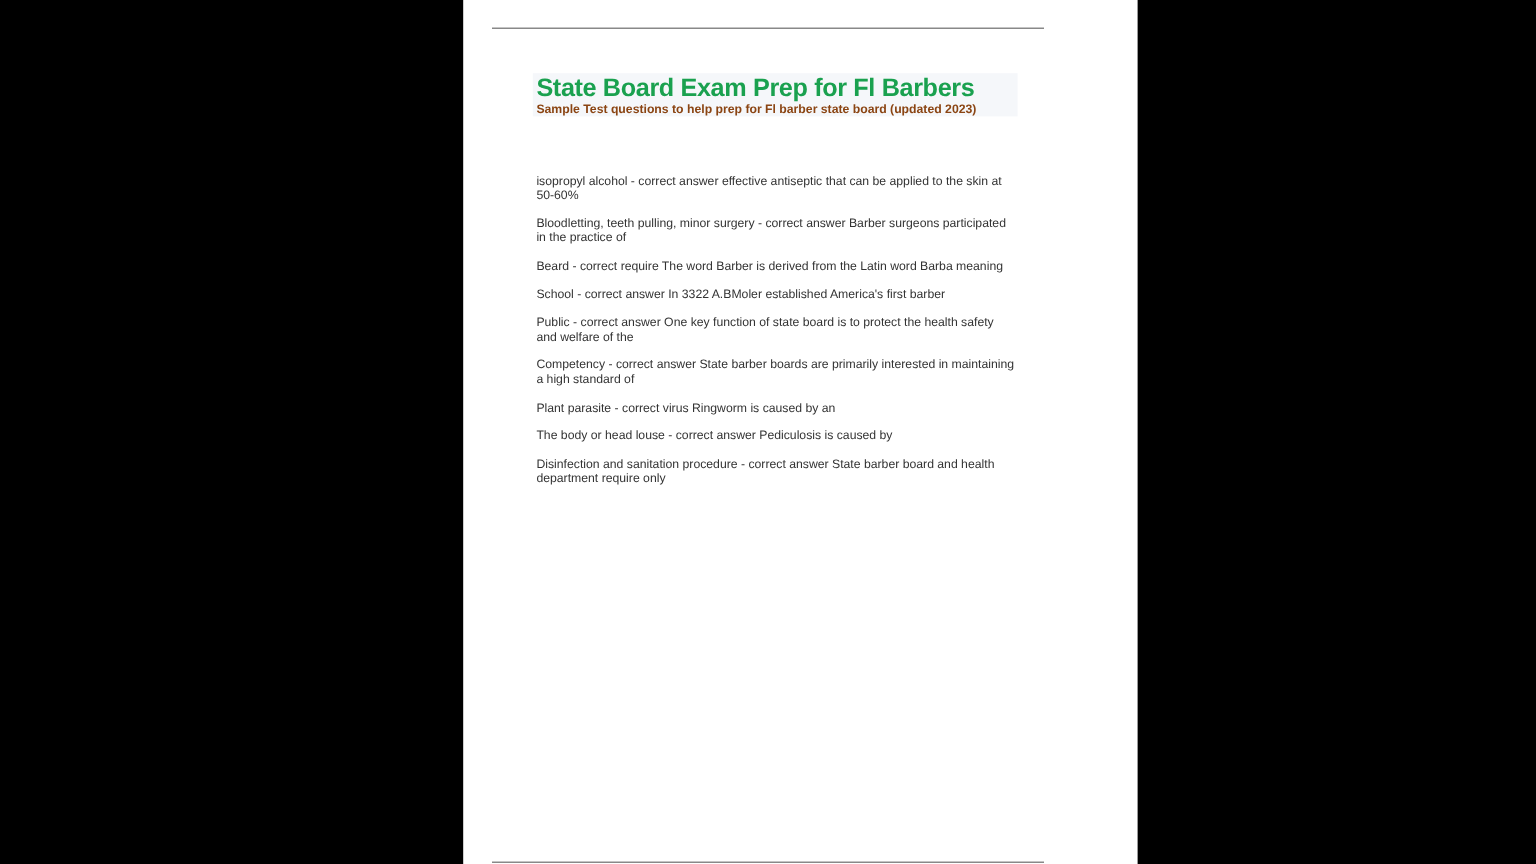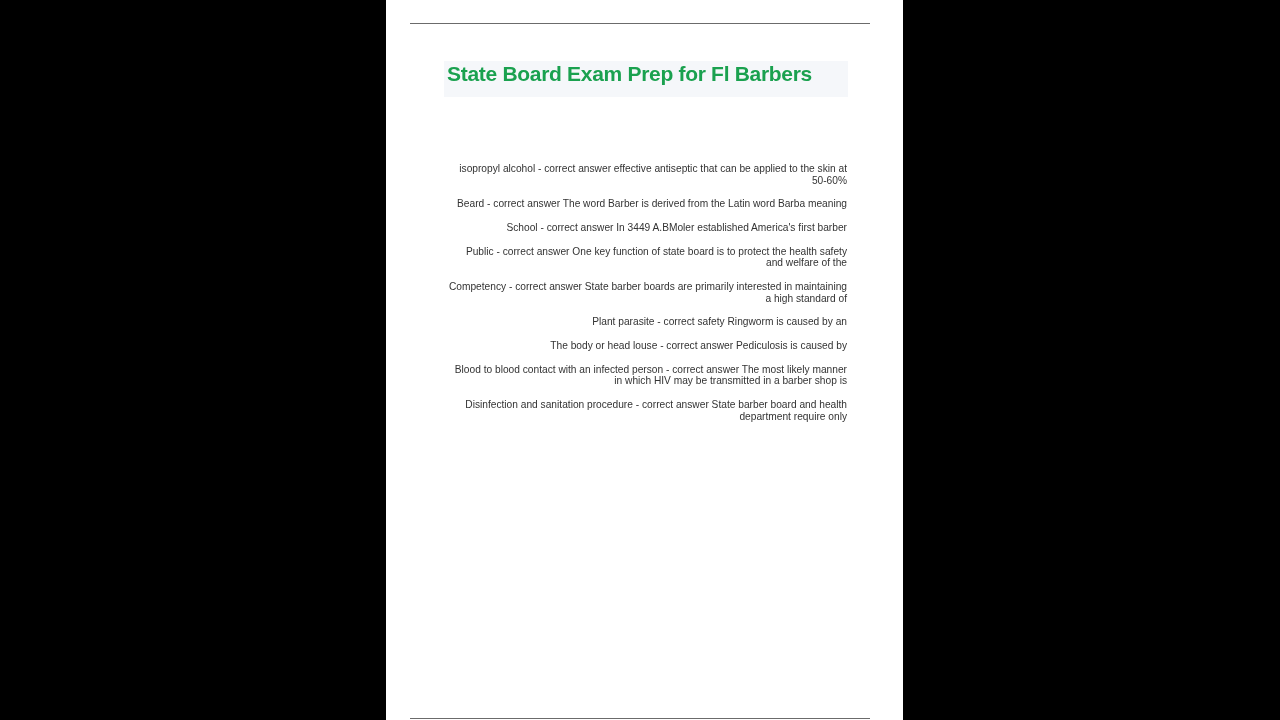--- a/index.html
+++ b/index.html
@@ -1,40 +1,41 @@
 <!DOCTYPE html>
 <html><head>
 <meta charset="utf-8">
 <style>
   html, body { margin:0; padding:0; }
   body { width:1280px; height:720px; background:#000; position:relative; overflow:hidden; font-family:"Liberation Sans", sans-serif; }
-  .page { position:absolute; left:386px; top:0; width:517px; height:720px; background:#fff; }
+  .page { position:absolute; left:386px; top:0; width:562px; height:720px; background:#fff; }
   .rule { position:absolute; left:24px; width:460px; height:1px; background:#6b6b6b; }
   .rule.top { top:23px; }
   .rule.bottom { top:718px; }
   .banner { position:absolute; left:58px; top:61px; width:404px; height:36px; background:#f5f7fa; }
   .title { position:absolute; left:61px; top:61px; font-size:21px; font-weight:bold; color:#1aa14f; letter-spacing:-0.3px; white-space:nowrap; line-height:26px; }
   .subtitle { position:absolute; left:61px; top:86px; font-size:10.2px; font-weight:bold; color:#8b4513; white-space:nowrap; line-height:12px; }
-  .qa-list { position:absolute; left:61px; top:163px; width:400px;text-align:right; }
+  .qa-list { position:absolute; left:61px; top:146px; width:400px; }
   .qa { font-size:10.2px; color:#333; line-height:11.8px; margin:0 0 11.8px 0; }
 </style>
 </head>
 <body>
 
 <div class="page">
   <div class="rule top"></div>
   <div class="banner"></div>
   <div class="title">State Board Exam Prep for Fl Barbers</div>
+  <div class="subtitle">Sample Test questions to help prep for Fl barber state board (updated 2023)</div>
 
   <div class="qa-list">
     <p class="qa">isopropyl alcohol - correct answer  effective antiseptic that can be applied to the skin at 50-60%</p>
-    <p class="qa">Beard - correct answer  The word Barber is derived from the Latin word Barba meaning</p>
-    <p class="qa">School - correct answer  In 3449 A.BMoler established America's first barber</p>
+    <p class="qa">Bloodletting, teeth pulling, minor surgery - correct answer  Barber surgeons participated in the practice of</p>
+    <p class="qa">Beard - correct require  The word Barber is derived from the Latin word Barba meaning</p>
+    <p class="qa">School - correct answer  In 3322 A.BMoler established America's first barber</p>
     <p class="qa">Public - correct answer  One key function of state board is to protect the health safety and welfare of the</p>
     <p class="qa">Competency - correct answer  State barber boards are primarily interested in maintaining a high standard of</p>
-    <p class="qa">Plant parasite - correct safety  Ringworm is caused by an</p>
+    <p class="qa">Plant parasite - correct virus  Ringworm is caused by an</p>
     <p class="qa">The body or head louse - correct answer  Pediculosis is caused by</p>
-    <p class="qa">Blood to blood contact with an infected person - correct answer  The most likely manner in which HIV may be transmitted in a barber shop is</p>
     <p class="qa">Disinfection and sanitation procedure - correct answer  State barber board and health department require only</p>
   </div>
 
   <div class="rule bottom"></div>
 </div>
 
 </body></html>

